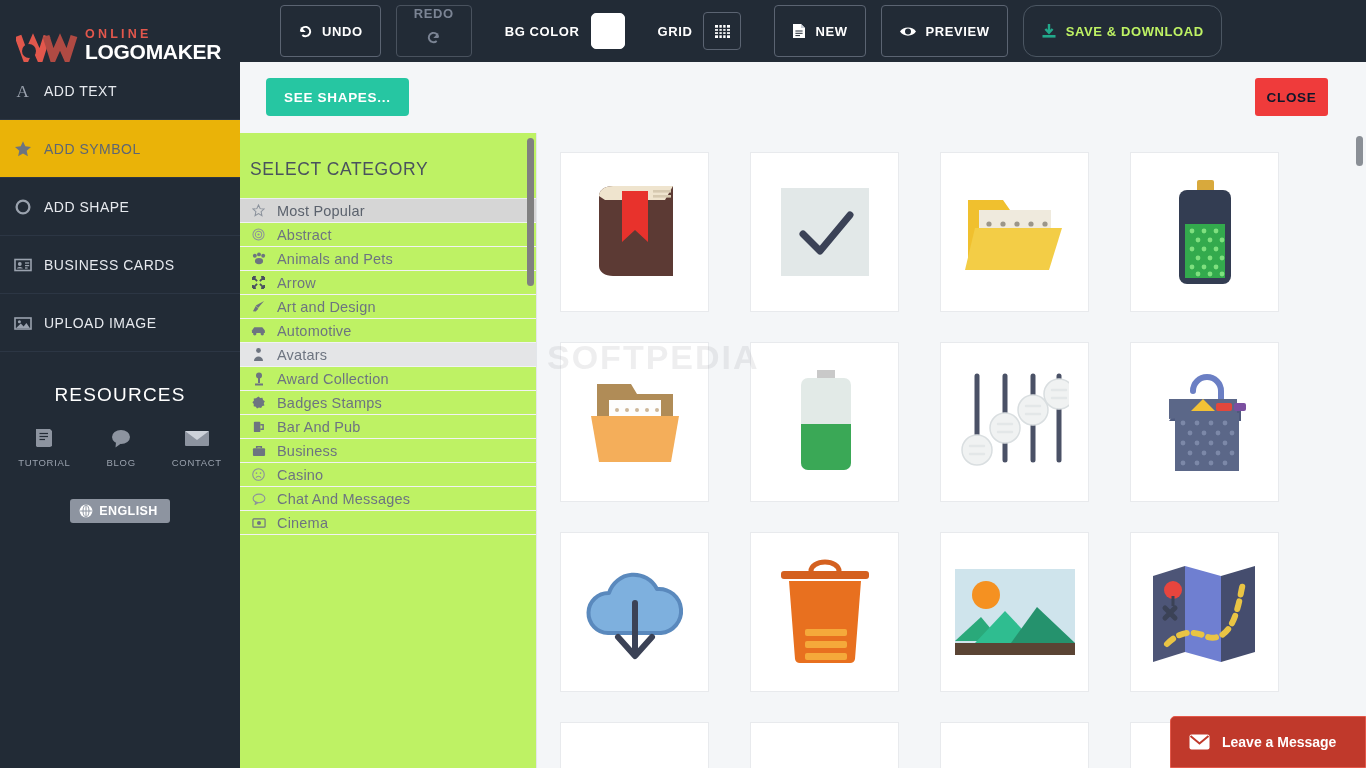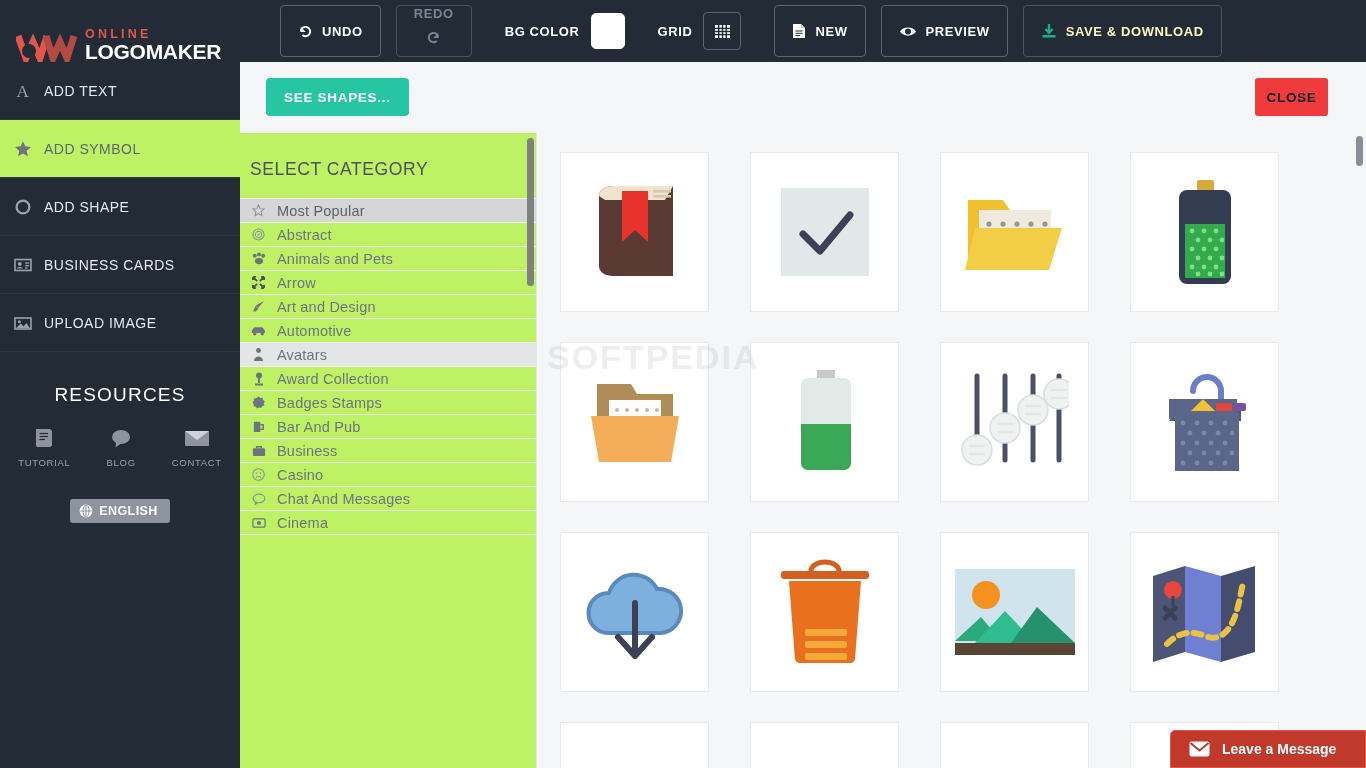--- a/index.html
+++ b/index.html
@@ -35,21 +35,21 @@
 
   .tools { display: flex; align-items: center; height: 62px; padding-left: 40px; }
   .tbtn {
     height: 52px; border: 1px solid #5b6472; border-radius: 4px;
     background: transparent; color: #ffffff;
     display: flex; align-items: center; gap: 9px;
     padding: 0 17px; font-size: 13px; font-weight: bold; letter-spacing: .6px;
     cursor: pointer; white-space: nowrap;
   }
   .tbtn.disabled { color: #7b8494; border-color: #49525e; flex-direction: column; }
-  .tbtn.accent { color: #fef9c3; border-color: #4b5662; }
+  .tbtn.accent { color: #bef264; border-color: #4b5662; border-radius: 13px; }
   .tbtn + .tbtn { margin-left: 15px; }
   .tgroup-label {
     color: #ffffff; font-size: 13px; font-weight: bold; letter-spacing: .6px;
     margin: 0 11px 0 33px;
   }
   .bg-swatch {
     width: 34px; height: 36px; border-radius: 5px; background: #ffffff;
     cursor: pointer; border: 1px solid #ffffff;
   }
   .grid-btn {
@@ -64,21 +64,21 @@
     width: 240px; height: 706px;
     background: #222b36;
   }
   .side-item {
     height: 58px; display: flex; align-items: center;
     padding-left: 14px; gap: 12px;
     border-bottom: 1px solid #2c3644;
     color: #e6e9ee; font-size: 14px; letter-spacing: .5px;
     cursor: pointer;
   }
-  .side-item.active { background: #bef264; color: #5d6674; }
+  .side-item.active { background: #eab308; color: #5d6674; }
   .side-label { white-space: nowrap; }
 
   .resources { margin-top: 32px; text-align: center; }
   .res-title {
     color: #ffffff; font-size: 19px; letter-spacing: 1.2px; font-weight: normal;
   }
   .res-icons { display: flex; justify-content: center; gap: 36px; margin-top: 20px; }
   .res-item { display: flex; flex-direction: column; align-items: center; gap: 7px; cursor: pointer; }
   .res-cap { color: #9aa2ae; font-size: 9.5px; letter-spacing: .7px; }
   .lang-btn {
@@ -170,21 +170,21 @@
     position: absolute; left: 10px; top: 205px;
     font-size: 34px; font-weight: bold; letter-spacing: 2px;
     color: rgba(120,125,132,0.13);
     pointer-events: none; user-select: none;
     white-space: nowrap;
   }
 
   
   .chat {
     position: absolute; right: 0; bottom: 0;
-    width: 196px; height: 38px;
+    width: 196px; height: 52px;
     background: #c0392b; border: 1px solid #e4584a; border-radius: 5px 0 0 0;
     display: flex; align-items: center; gap: 12px; padding-left: 18px;
     color: #ffffff; font-size: 14px; font-weight: bold;
     cursor: pointer;
   }
 </style>
 </head>
 <body>
 
 <div class="topbar">

